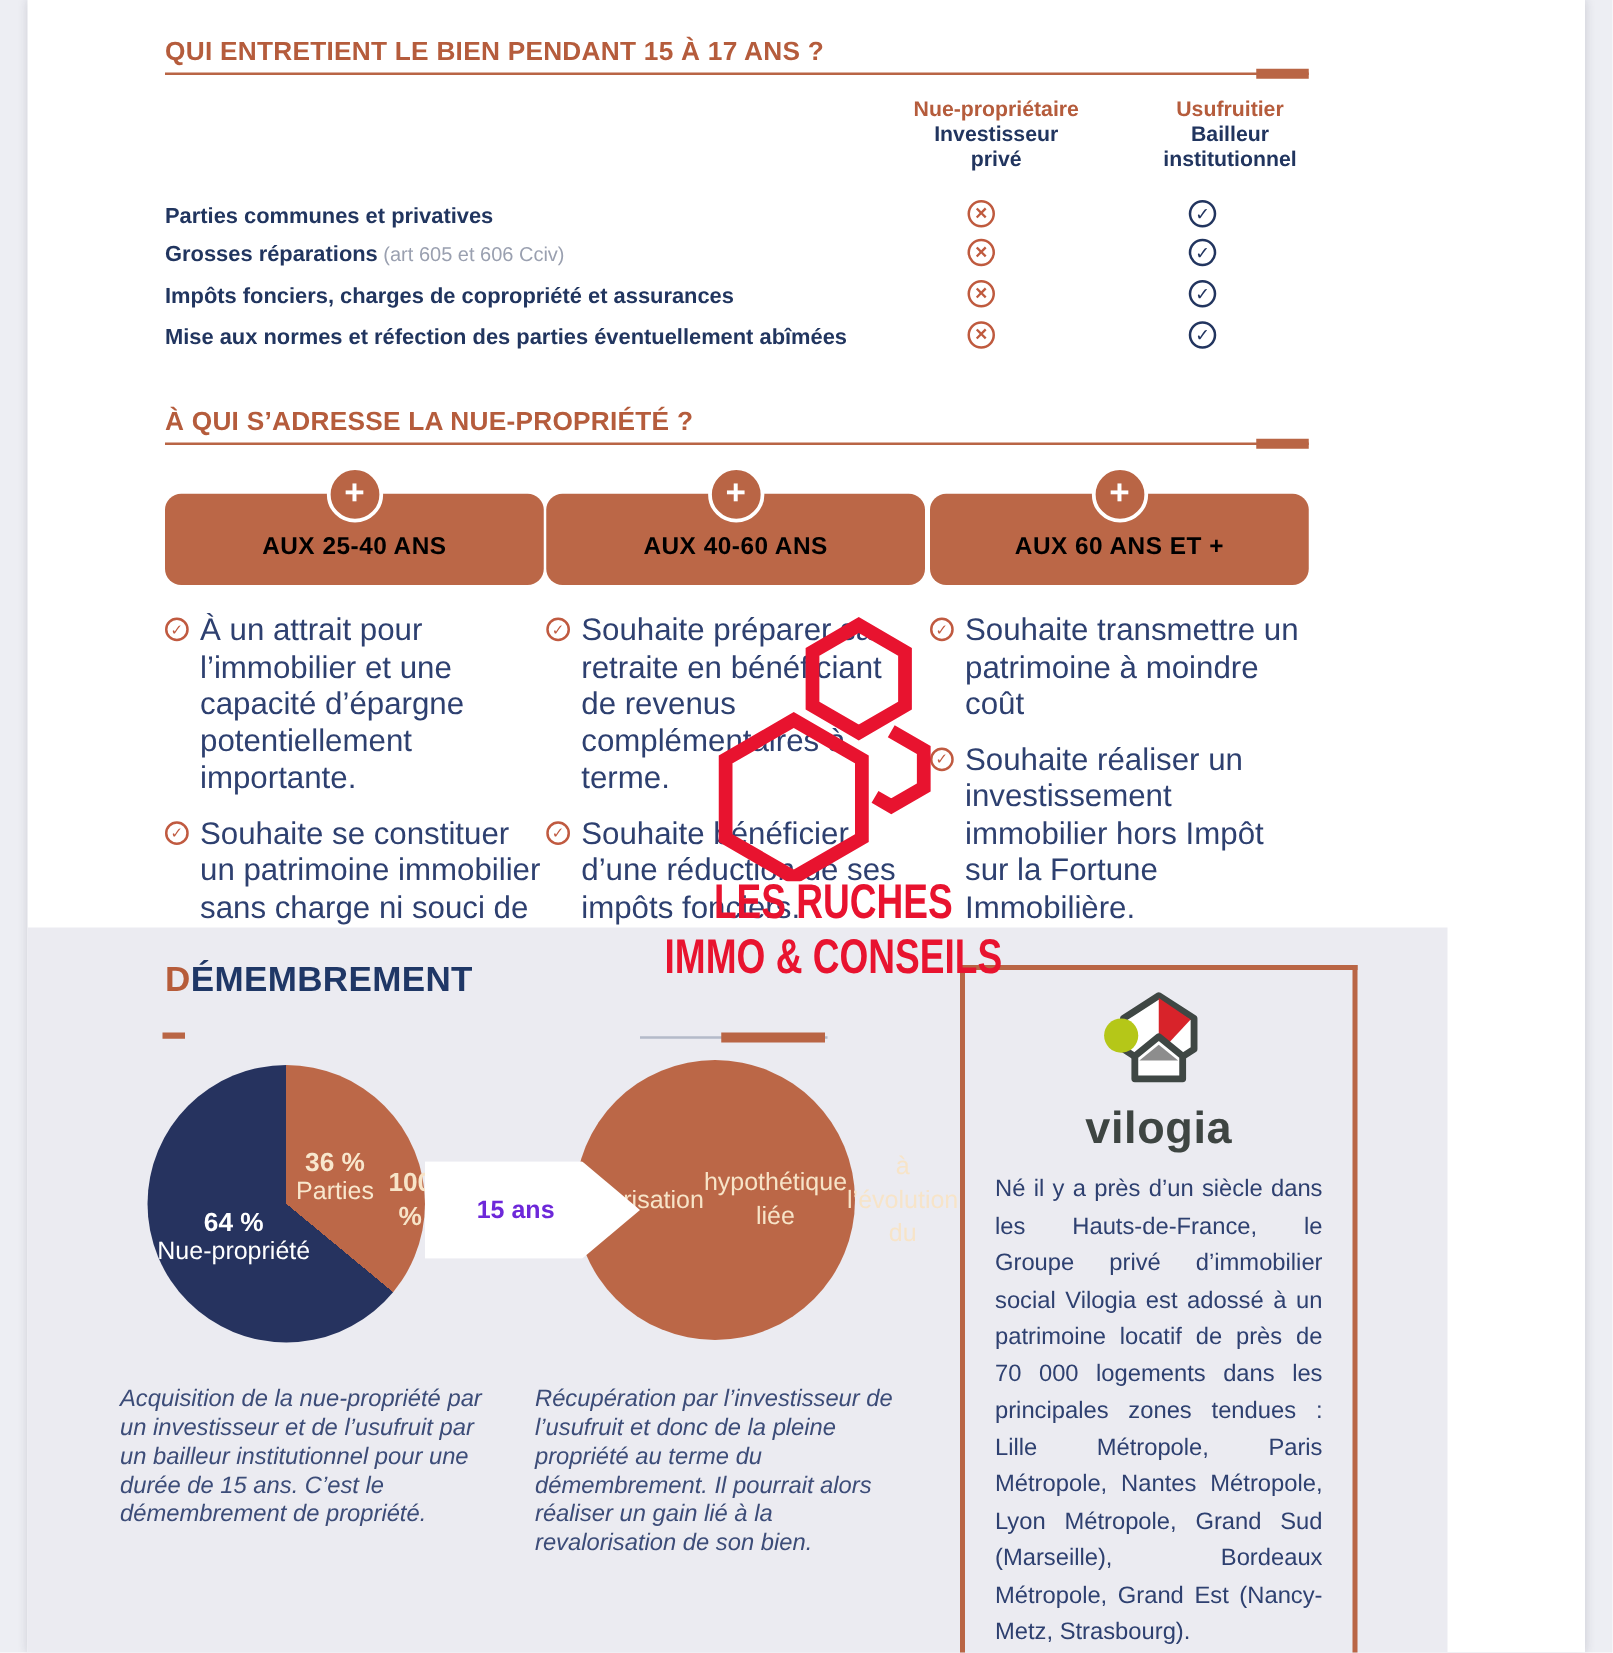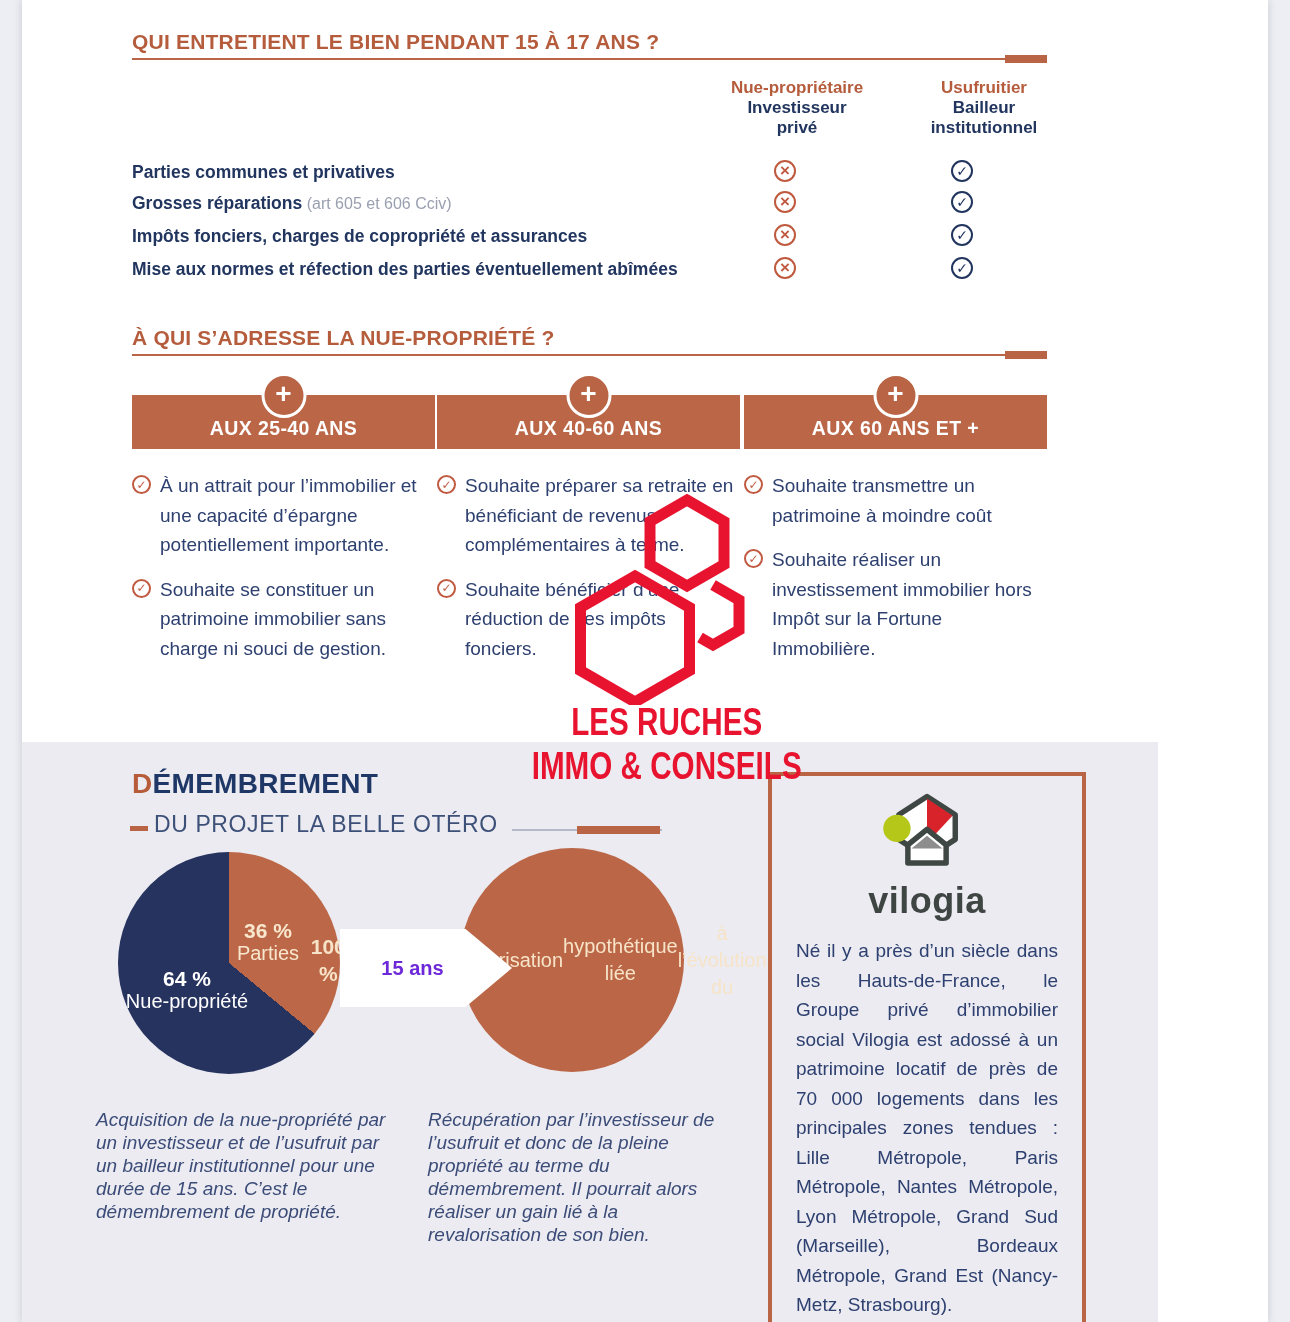--- a/index.html
+++ b/index.html
@@ -36,33 +36,33 @@
   .mark.check{border:2.5px solid #22355f;color:#22355f;font-size:14px;left:819px;}
   
   .group{position:absolute;top:373px;width:303px;}
   .plus-circle{
     position:absolute;top:0;left:50%;transform:translateX(-50%);
     width:45px;height:45px;border-radius:50%;background:#b96545;border:3px solid #fff;
     color:#fff;font-size:28px;font-weight:bold;display:flex;align-items:center;justify-content:center;
     box-sizing:border-box;z-index:2;line-height:0;padding-bottom:3px;
   }
   .bar{
-    margin-top:22px;height:54px;background:#bb6747;color:#ffffff;
+    margin-top:22px;height:73px;background:#bb6747;color:#000000;
     display:flex;align-items:center;justify-content:center;
-    font-weight:bold;font-size:19.5px;letter-spacing:.4px;padding-top:12px;box-sizing:border-box;
+    font-weight:bold;font-size:19.5px;letter-spacing:.4px;padding-top:12px;box-sizing:border-box;border-radius:13px;
   }
   .items{margin-top:22px;}
   .item{display:flex;}
   .item + .item{margin-top:15px;}
   .item .ck{
     flex:0 0 auto;width:19px;height:19px;border-radius:50%;border:2px solid #c05a40;
     color:#c05a40;font-size:12px;font-weight:900;display:flex;align-items:center;justify-content:center;
     margin:4px 9px 0 0;box-sizing:border-box;
   }
-  .item .txt{font-size:19px;line-height:29.5px;color:#2e4070;}
+  .item .txt{font-size:25px;line-height:29.5px;color:#2e4070;}
   
   .wm-text{width:440px;text-align:center;color:#e8132f;z-index:6;}
   .wm-text span{display:inline-block;transform:scaleX(.76);transform-origin:center;
     font-size:39px;font-weight:800;letter-spacing:0px;white-space:nowrap;}
   
   .panel{position:absolute;left:0;top:742px;width:1136px;height:580px;background:#ebebf1;}
   .dem-title{font-size:28px;font-weight:800;color:#1f3766;letter-spacing:.3px;}
   .dem-title .d{color:#b65c3a;}
   .dem-sub{font-size:23px;color:#3d5078;letter-spacing:.6px;}
   .pie{width:222px;height:222px;border-radius:50%;}
@@ -235,21 +235,20 @@
   </svg>
   <div class="abs wm-text" style="left:425px;top:700px;">
     <span>LES RUCHES</span><br>
     <span>IMMO &amp; CONSEILS</span>
   </div>
 
   <div class="abs dem-title" style="left:110px;top:768px;">
     <span class="d">D</span><span>ÉMEMBREMENT</span>
   </div>
   <div class="abs" style="left:108px;top:826px;width:18px;height:5px;background:#b96545;"></div>
-  <div class="abs dem-sub" style="left:132px;top:811px;">DU PROJET LA BELLE OTÉRO</div>
   <div class="abs" style="left:490px;top:829px;width:150px;height:2px;background:#b4bac9;"></div>
   <div class="abs" style="left:555px;top:826px;width:83px;height:8px;background:#b96545;"></div>
 
   <div class="abs pie" style="left: 96px; top: 852px; background: conic-gradient(rgb(188, 104, 72) 0deg, rgb(188, 104, 72) 129.6deg, rgb(38, 51, 95) 129.6deg, rgb(38, 51, 95) 360deg);"></div>
   <div class="abs pie-lbl" style="left:176px;top:920px;width:140px;">
     <b>36 %</b><br>
     <span>Parties</span>
   </div>
   <div class="abs pie-lbl white" style="left:90px;top:968px;width:150px;text-align:center;">
     <b>64 %</b><br>

